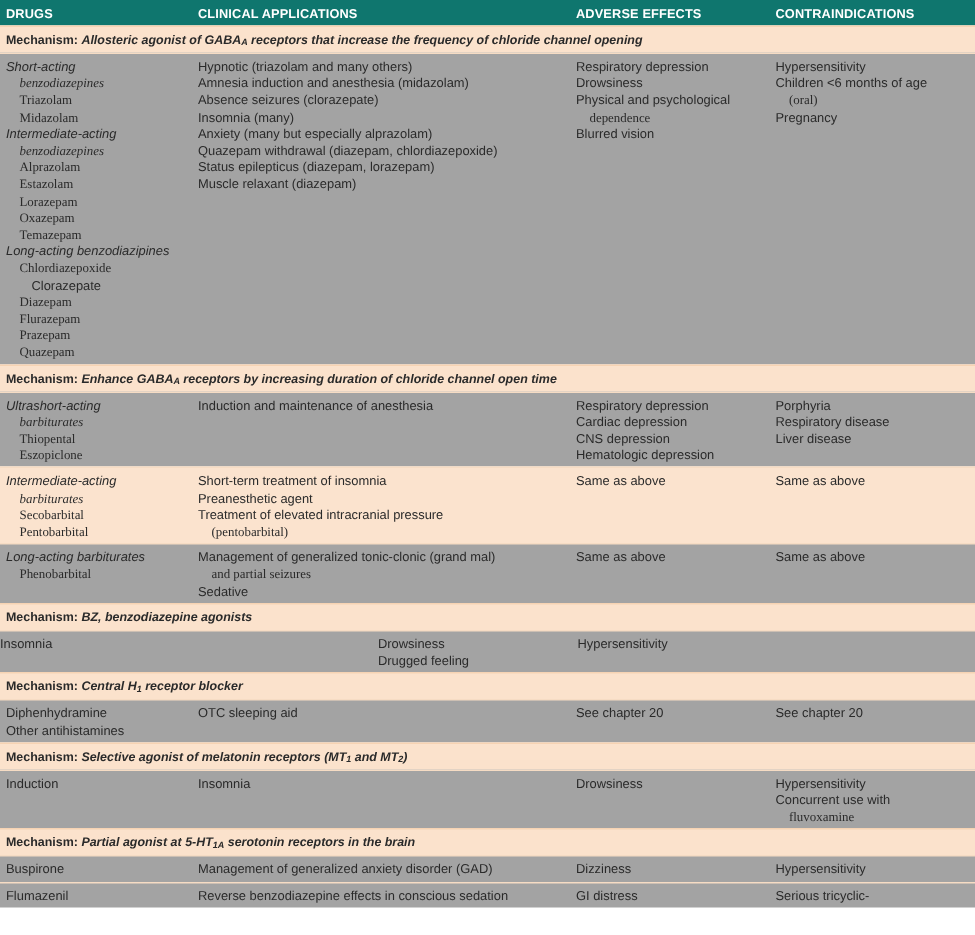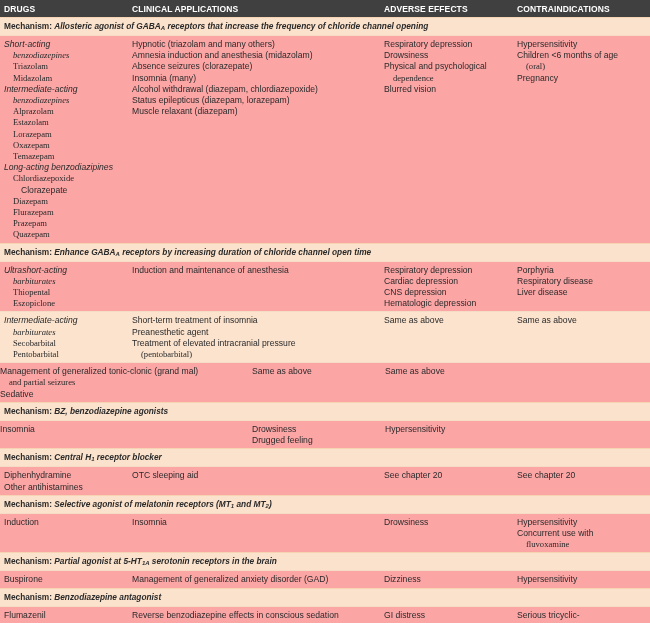--- a/index.html
+++ b/index.html
@@ -1,25 +1,25 @@
 <!DOCTYPE html>
 <html><head>
 <meta charset="utf-8">
 <style>
   html, body { margin: 0; padding: 0; background: #ffffff; }
   body { width: 650px; height: 623px; overflow: hidden; font-family: "Liberation Sans", sans-serif; color: #2a2a2a; }
   .table { width: 650px; }
-  .hdr { display: flex; background: #404040; height: 17px; align-items: center; color: #fff; font-weight: bold; font-size: 8.5px; letter-spacing: 0.1px; }
+  .hdr { display: flex; background: #0f766e; height: 17px; align-items: center; color: #fff; font-weight: bold; font-size: 8.5px; letter-spacing: 0.1px; }
   .hdr .c1, .row .c1 { width: 128px; padding-left: 4px; }
   .hdr .c2, .row .c2 { width: 252px; }
   .hdr .c3, .row .c3 { width: 133px; }
   .hdr .c4, .row .c4 { width: 133px; }
   .mech { background: #FBE2CC; font-size: 8.3px; font-weight: bold; padding: 2px 4px 3px 4px; height: 12px; line-height: 12px; border-top: 1px solid #f6d3b3; }
   .mech i { font-weight: bold; }
-  .row { display: flex; background: #fca5a5; font-size: 8.6px; line-height: 11.2px; padding: 3px 0 2px 0; border-top: 1px solid #f6dcc4; }
+  .row { display: flex; background: #a3a3a3; font-size: 8.6px; line-height: 11.2px; padding: 3px 0 2px 0; border-top: 1px solid #f6dcc4; }
   .row.shade { background: #FBE3CE; }
   .cell > div { white-space: nowrap; }
   .it { font-style: italic; }
   .ind1 { padding-left: 9px; font-family: Liberation Serif, serif; }
   .ind2 { padding-left: 17px; }
   sub { font-size: 6px; vertical-align: -1px; line-height: 0; }
 </style>
 </head>
 <body>
 
@@ -51,21 +51,22 @@
           <div class="ind1">Diazepam</div>
           <div class="ind1">Flurazepam</div>
           <div class="ind1">Prazepam</div>
           <div class="ind1">Quazepam</div>
         </div>
         <div class="cell c2">
           <div>Hypnotic (triazolam and many others)</div>
           <div>Amnesia induction and anesthesia (midazolam)</div>
           <div>Absence seizures (clorazepate)</div>
           <div>Insomnia (many)</div>
-          <div>Alcohol withdrawal (diazepam, chlordiazepoxide)</div>
+          <div>Anxiety (many but especially alprazolam)</div>
+          <div>Quazepam withdrawal (diazepam, chlordiazepoxide)</div>
           <div>Status epilepticus (diazepam, lorazepam)</div>
           <div>Muscle relaxant (diazepam)</div>
         </div>
         <div class="cell c3">
           <div>Respiratory depression</div>
           <div>Drowsiness</div>
           <div>Physical and psychological</div>
           <div class="ind1">dependence</div>
           <div>Blurred vision</div>
         </div>
@@ -113,20 +114,24 @@
           <div class="ind1">(pentobarbital)</div>
         </div>
         <div class="cell c3">
           <div>Same as above</div>
         </div>
         <div class="cell c4">
           <div>Same as above</div>
         </div>
       </div>
       <div class="row">
+        <div class="cell c1">
+          <div class="it">Long-acting barbiturates</div>
+          <div class="ind1">Phenobarbital</div>
+        </div>
         <div class="cell c2">
           <div>Management of generalized tonic-clonic (grand mal)</div>
           <div class="ind1">and partial seizures</div>
           <div>Sedative</div>
         </div>
         <div class="cell c3">
           <div>Same as above</div>
         </div>
         <div class="cell c4">
           <div>Same as above</div>
@@ -186,21 +191,20 @@
         <div class="cell c2">
           <div>Management of generalized anxiety disorder (GAD)</div>
         </div>
         <div class="cell c3">
           <div>Dizziness</div>
         </div>
         <div class="cell c4">
           <div>Hypersensitivity</div>
         </div>
       </div>
-      <div class="mech"><span>Mechanism:</span> <i><span>Benzodiazepine antagonist</span></i></div>
       <div class="row">
         <div class="cell c1">
           <div>Flumazenil</div>
         </div>
         <div class="cell c2">
           <div>Reverse benzodiazepine effects in conscious sedation</div>
         </div>
         <div class="cell c3">
           <div>GI distress</div>
         </div>

